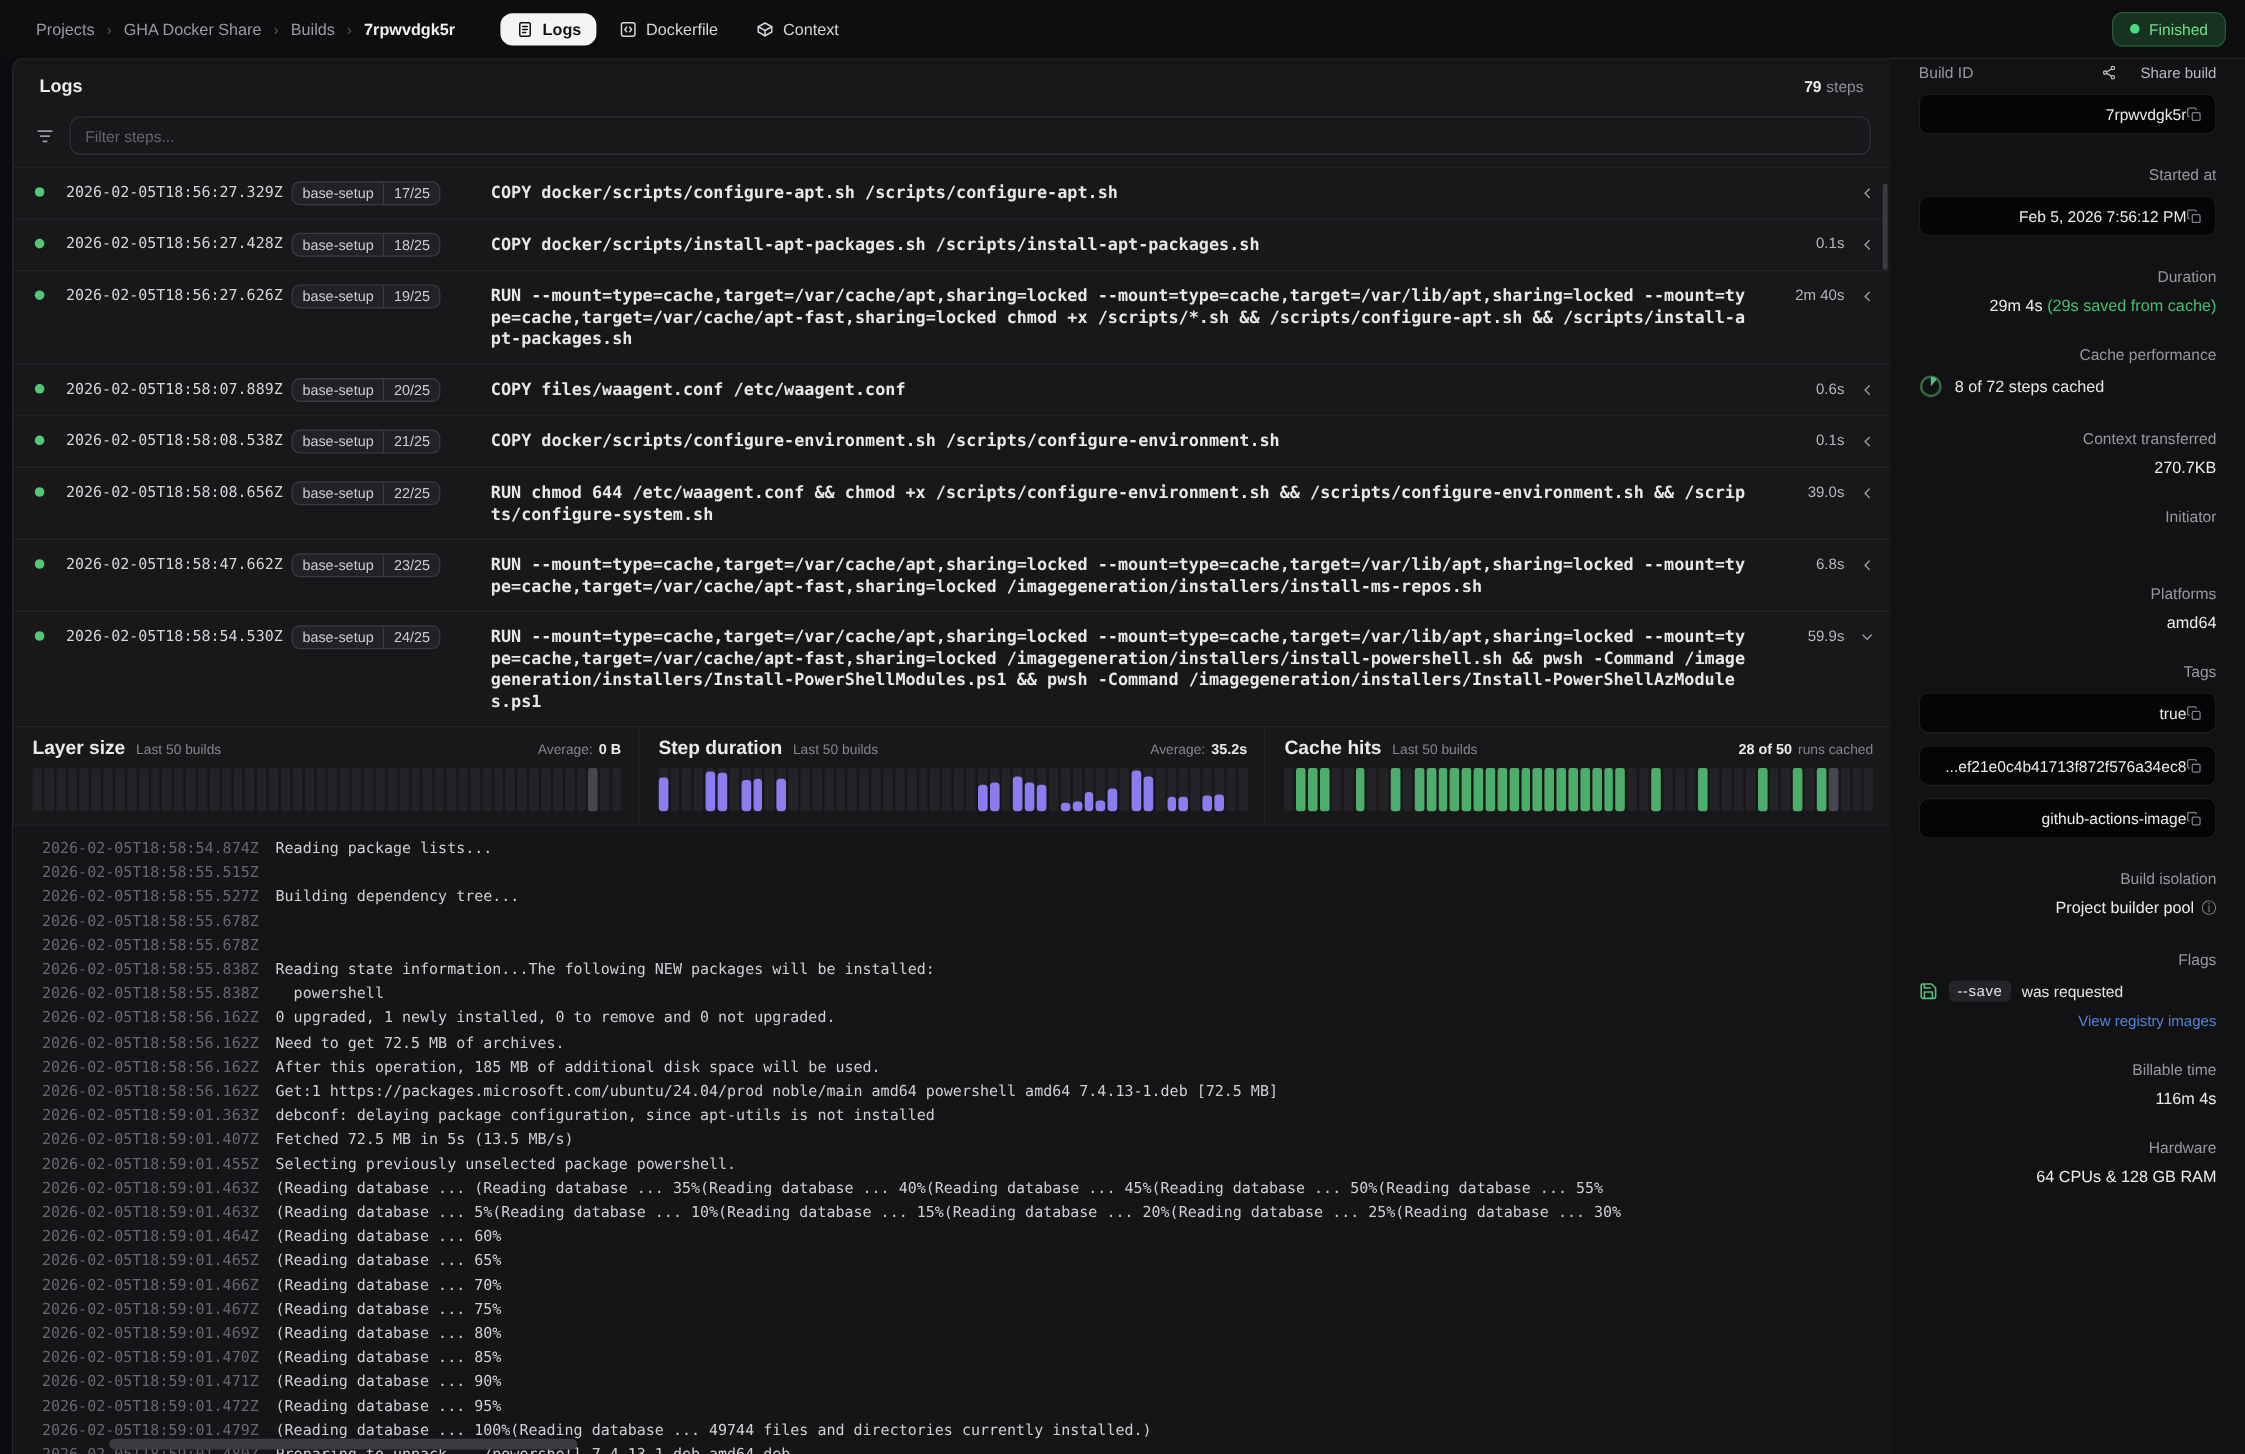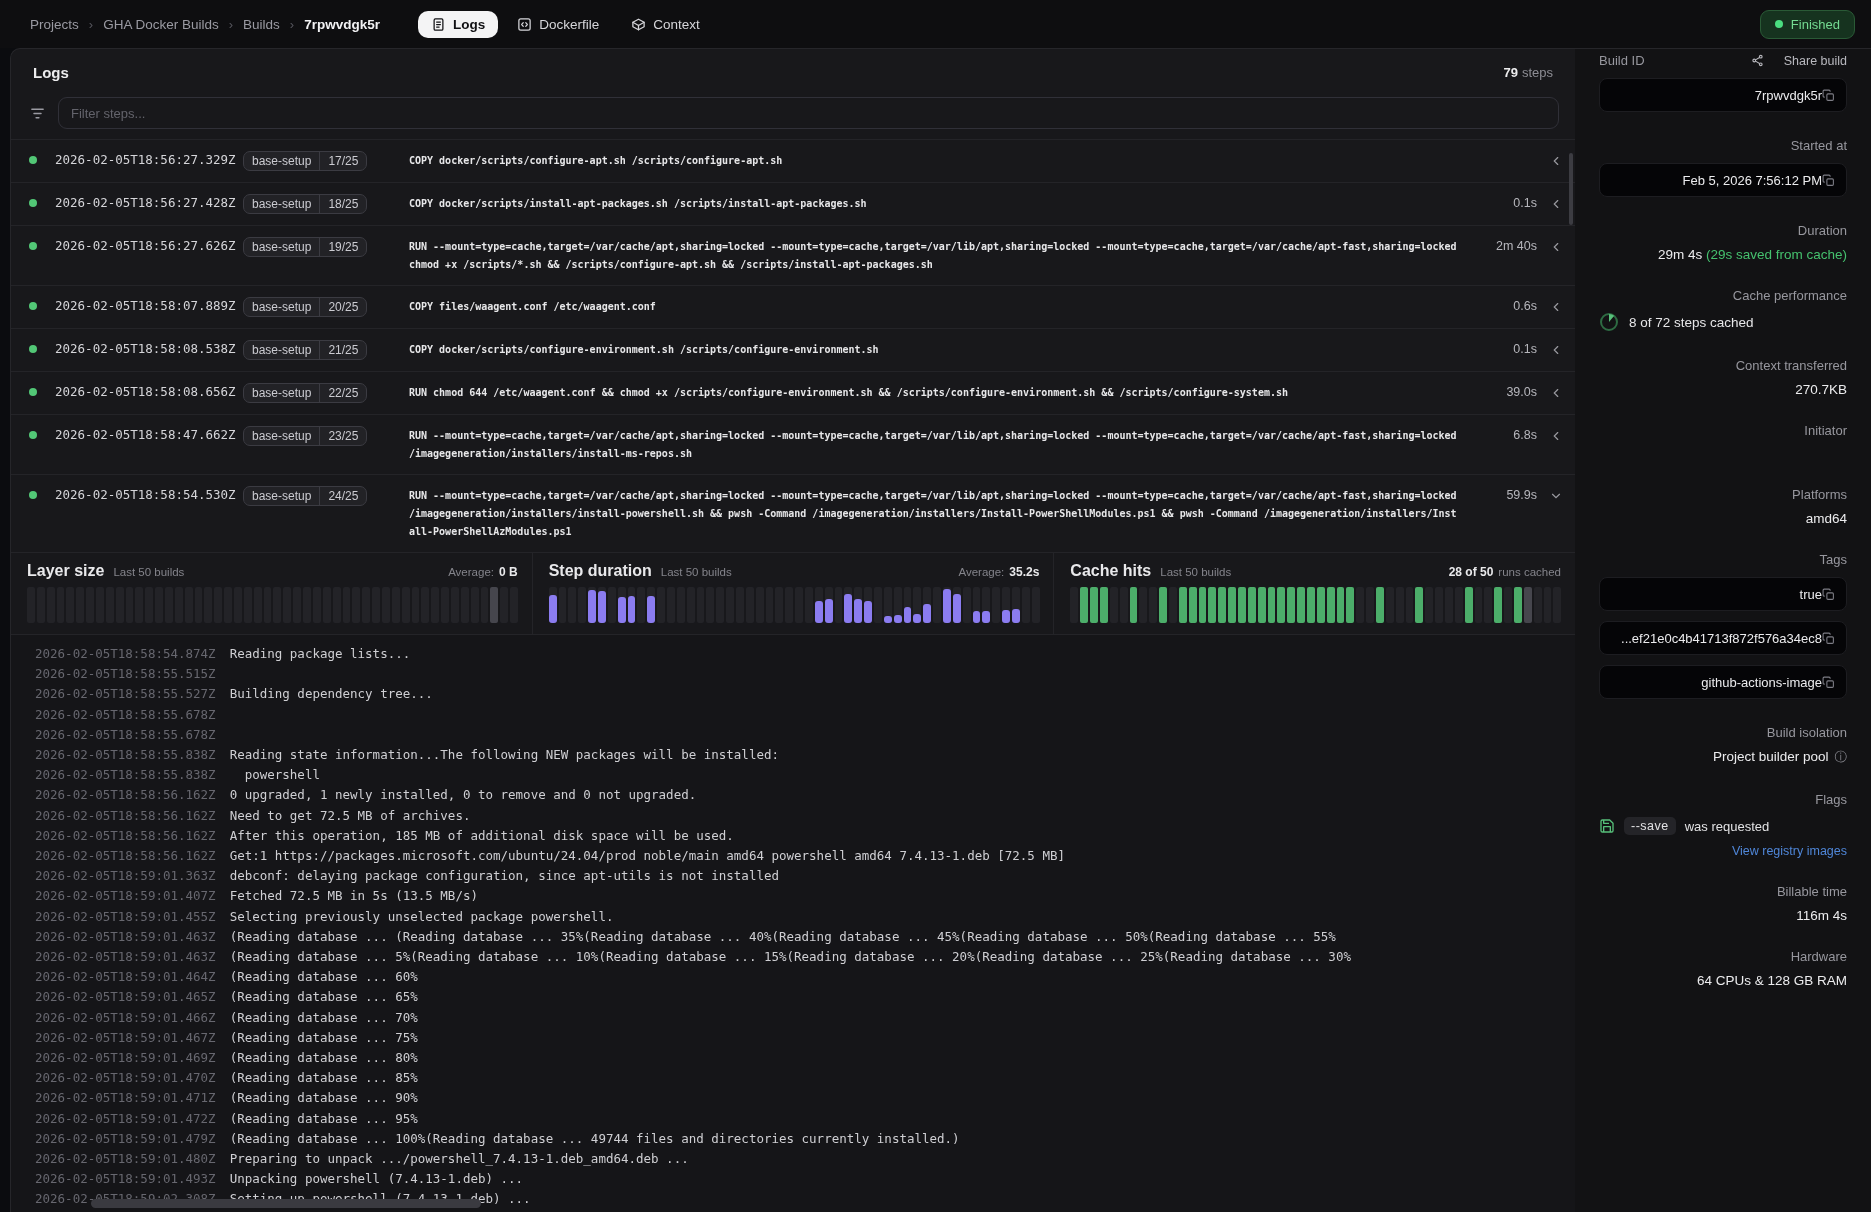--- a/index.html
+++ b/index.html
@@ -35,21 +35,21 @@
   
   .steps-list { }
   .step-row { display:flex; align-items:flex-start; border-top:1px solid #242428; padding:11px 0 11px 0; cursor:pointer; }
   .cell-dot { width:44px; display:flex; justify-content:center; padding-top:5px; }
   .g-dot { width:8px; height:8px; border-radius:50%; background:#52c776; }
   .cell-ts { width:188px; font-family:"DejaVu Sans Mono",monospace; font-size:12.5px; color:#d5d5d9; padding-top:1px; white-space:nowrap; }
   .cell-badge { width:166px; padding-top:0; }
   .stage-badge { display:inline-flex; border:1px solid #3b3b42; border-radius:7px; overflow:hidden; font-size:12px; color:#cbcbd1; background:#222226; }
   .stage-badge .stage { padding:2px 8px; }
   .stage-badge .idx { padding:2px 8px; border-left:1px solid #3b3b42; }
-  .cell-cmd { flex:1; font-family:"DejaVu Sans Mono",monospace; font-size:10px; font-weight:700; color:#e7e7e9; line-height:18px; word-break:break-all; padding-right:14px; padding-top:1px; }
+  .cell-cmd { flex:1; font-family:"DejaVu Sans Mono",monospace; font-size:14px; font-weight:700; color:#e7e7e9; line-height:18px; word-break:break-all; padding-right:14px; padding-top:1px; }
   .cell-dur { width:66px; text-align:right; font-size:12.5px; color:#b6b6bc; padding-top:2px; white-space:nowrap; }
   .cell-chev { width:38px; display:flex; justify-content:center; padding-top:3px; color:#9a9aa0; }
 
   
   .charts-strip { display:flex; border-top:1px solid #242428; }
   .chart-card { flex:1; padding:9px 14px 11px 16px; border-right:1px solid #242428; min-width:0; }
   .chart-card:last-child { border-right:none; }
   .chart-head { display:flex; align-items:baseline; gap:9px; }
   .chart-title { font-size:16px; font-weight:700; color:#e9e9eb; }
   .chart-sub { font-size:11.5px; color:#84848b; }
@@ -89,21 +89,21 @@
   .registry-link { margin-top:9px; font-size:12.5px; color:#4f86d8; cursor:pointer; }
   .info-i { color:#86868d; font-size:12.5px; margin-left:6px; }
 </style>
 </head>
 <body>
 
 <div class="topbar">
   <div class="crumbs">
       <span class="crumb">Projects</span>
       <span class="crumb-sep">›</span>
-      <span class="crumb">GHA Docker Builds</span>
+      <span class="crumb">GHA Docker Share</span>
       <span class="crumb-sep">›</span>
       <span class="crumb">Builds</span>
       <span class="crumb-sep">›</span>
       <span class="crumb last">7rpwvdgk5r</span>
     </div>
 
   <div class="tabs">
     <div class="tab active">
       <span>
         <svg width="15" height="15" viewBox="0 0 24 24" fill="none" stroke="#111114" stroke-width="2" stroke-linecap="round" stroke-linejoin="round">

